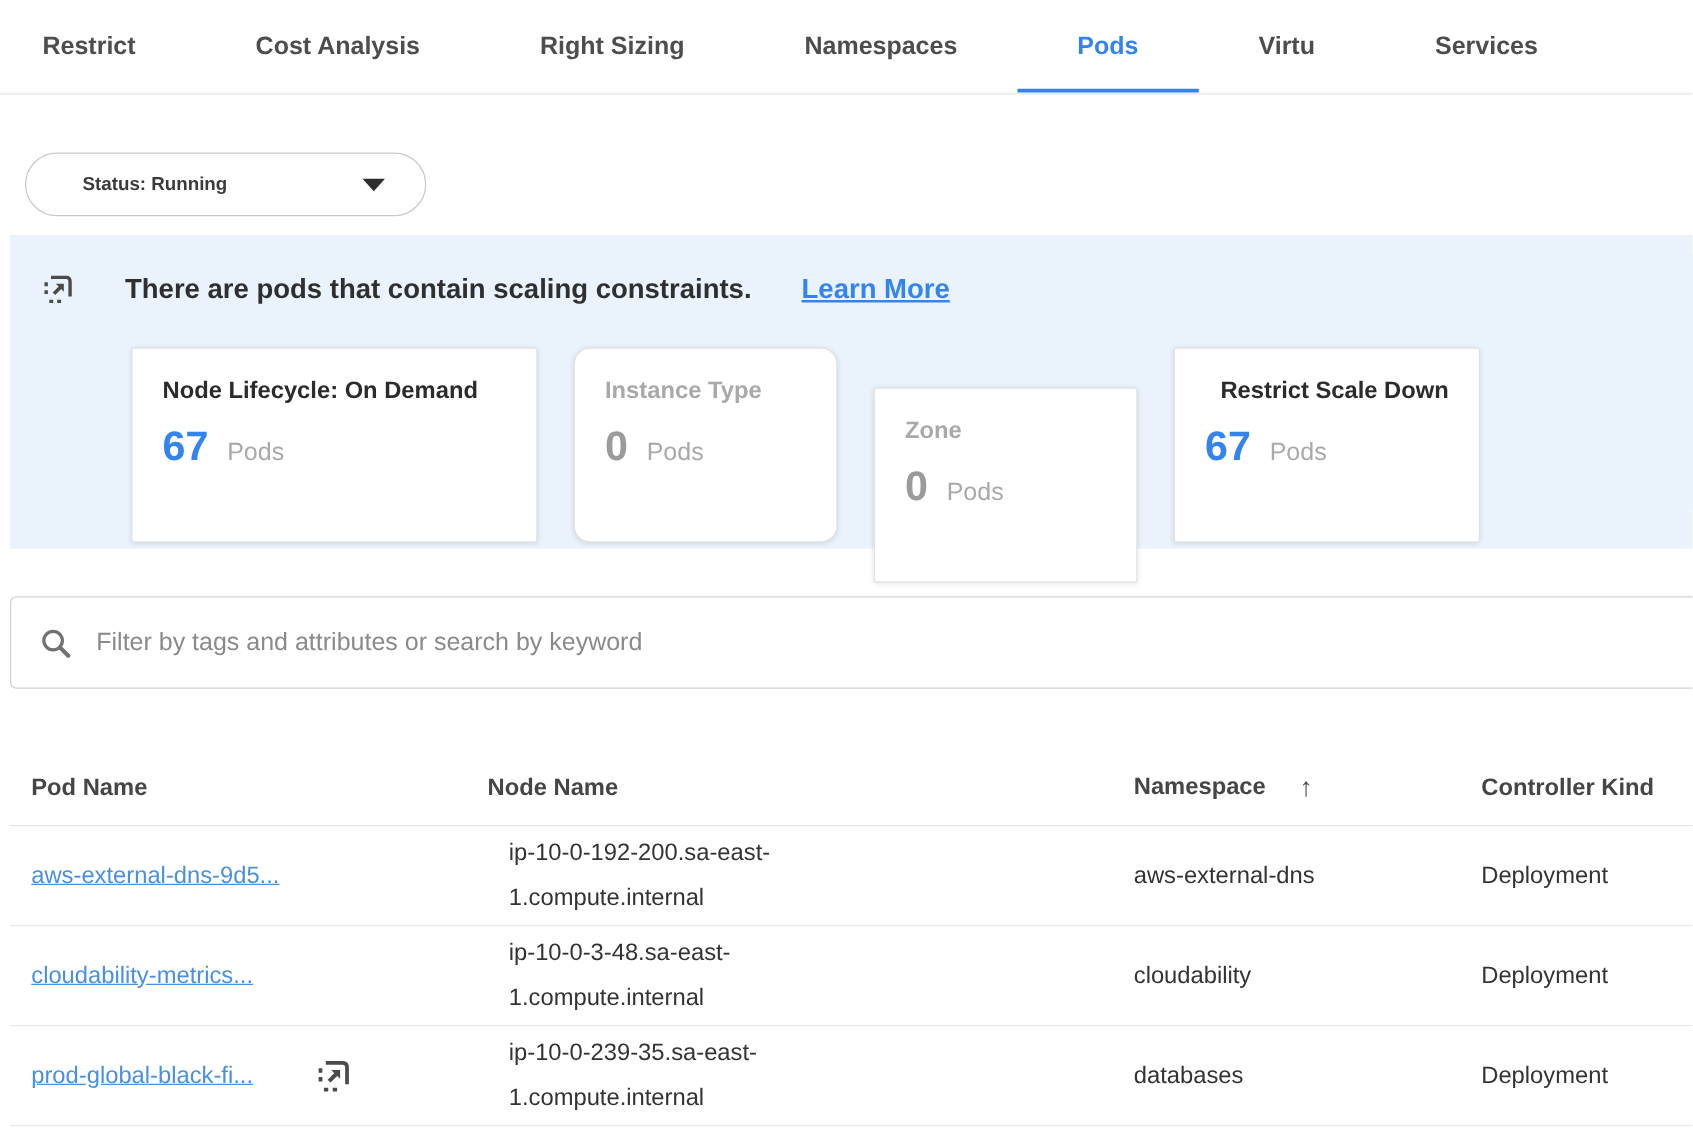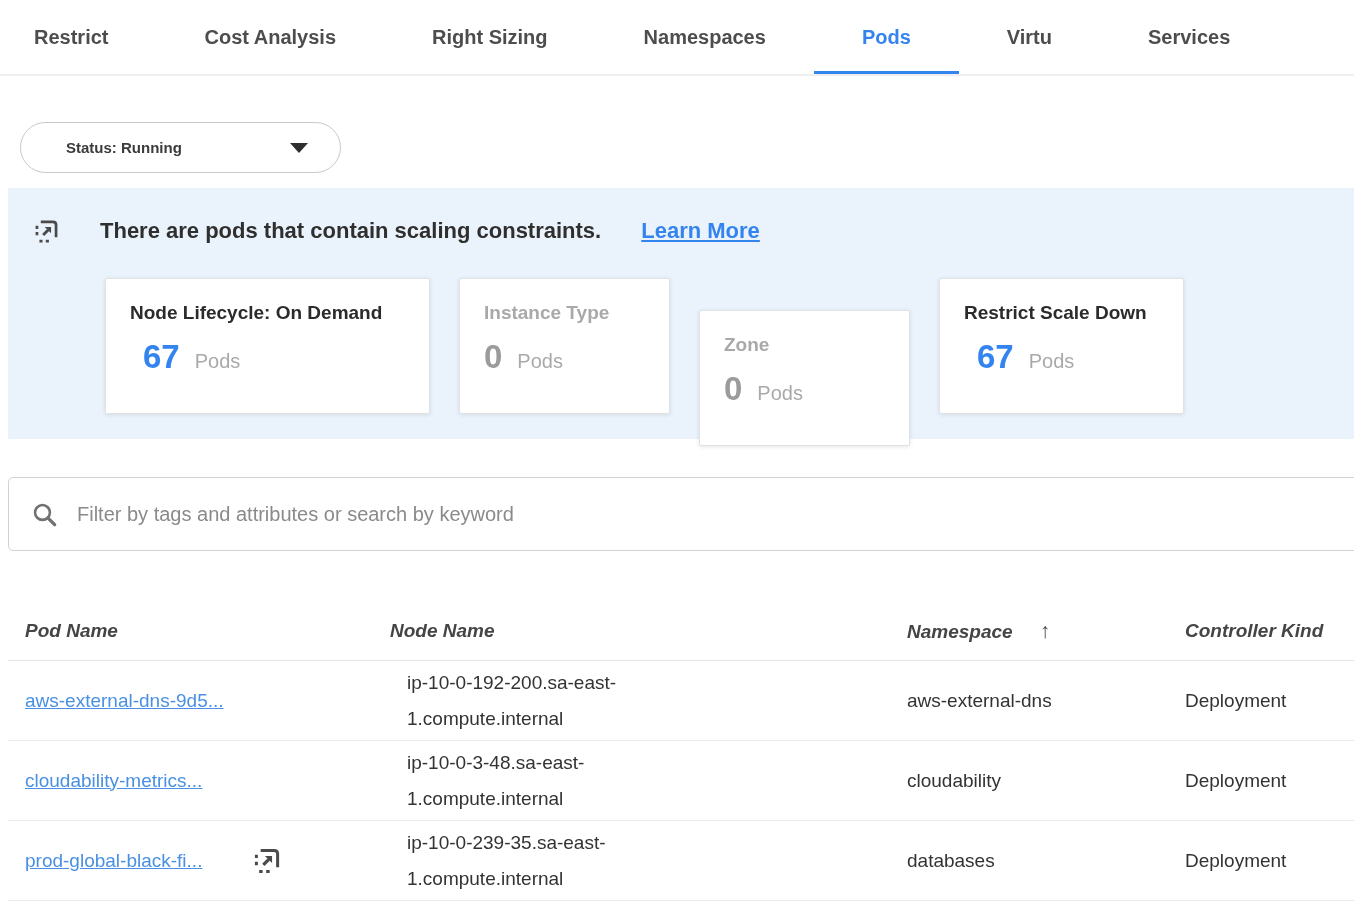--- a/index.html
+++ b/index.html
@@ -52,50 +52,50 @@
     margin:15px -10px 0 8px;height:251px;background:var(--banner-bg);
     padding:25px 0 0 25px;
   }
   .banner-head{display:flex;align-items:center;gap:40px;height:36px;}
   .banner-msg{font-size:22px;font-weight:600;color:#2f2f2f;}
   .banner-link{font-size:22px;font-weight:600;color:var(--accent);text-decoration:underline;cursor:pointer;}
   .cards{display:flex;gap:29px;padding-left:72px;margin-top:29px;}
   .card{
     background:#fff;border:1px solid #e2e2e2;border-radius:2px;
     box-shadow:0 1px 4px rgba(0,0,0,.10);
-    height:136px;padding:23px 24px 0 24px;cursor:pointer;
+    height:156px;padding:23px 24px 0 24px;cursor:pointer;
   }
   .card .card-title{font-size:19px;font-weight:600;color:#a9a9a9;white-space:nowrap;}
   .card.highlight .card-title{color:#2b2b2b;}
   .card .value-row{display:flex;align-items:baseline;gap:15px;margin-top:14px;}
   .card .card-value{font-size:33px;font-weight:600;color:#9b9b9b;}
-  .card.highlight .card-value{color:var(--accent);margin-left:13px;}
+  .card.highlight .card-value{color:var(--accent);}
   .card .card-unit{font-size:20px;color:#a9a9a9;}
-  .card.w1{width:325px;} .card.w2{width:211px;} .card.w3{width:211px;margin-top:32px;} .card.w4{width:245px;}
+  .card.w1{width:325px;} .card.w2{width:211px;border-radius:13px;} .card.w3{width:211px;margin-top:32px;} .card.w4{width:245px;text-align:right;}
 
   
   .searchbar{
     margin:38px -10px 0 8px;height:74px;
     border:1px solid #d2d2d2;border-radius:5px;background:#fff;
     display:flex;align-items:center;padding:0 22px;gap:17px;
   }
   .searchbar input{
     flex:1;border:none;outline:none;font-size:20px;color:#333;
     font-family:"Liberation Sans",sans-serif;background:transparent;
   }
   .searchbar input::placeholder{color:#8a8a8a;}
 
   
   .table{margin:0 -10px 0 8px;}
   .thead{
     margin-top:50px;height:60px;display:grid;
     grid-template-columns:365px 517px 278px 1fr;align-items:center;
     border-bottom:1px solid #e6e6e6;
   }
-  .th{padding-left:17px;font-size:19px;font-weight:600;color:#454545;display:flex;align-items:flex-end;cursor:pointer;font-style:italic;}
+  .th{padding-left:17px;font-size:19px;font-weight:600;color:#454545;display:flex;align-items:flex-start;cursor:pointer;}
   .sort-arrow{margin-left:27px;font-size:21px;color:#4d4d4d;font-weight:400;}
   .trow{
     height:80px;display:grid;grid-template-columns:365px 517px 278px 1fr;
     align-items:center;border-bottom:1px solid var(--row-border);
   }
   .td{padding-left:17px;font-size:19px;line-height:36px;color:#333;display:flex;align-items:center;}
   .td .wrap-node{max-width:270px;margin-left:17px;}
   .td .wrap-ns{max-width:145px;}
   .pod-link{color:var(--link);text-decoration:underline;cursor:pointer;white-space:nowrap;}
   .row-constraint-icon{margin-left:50px;display:inline-flex;cursor:pointer;}

